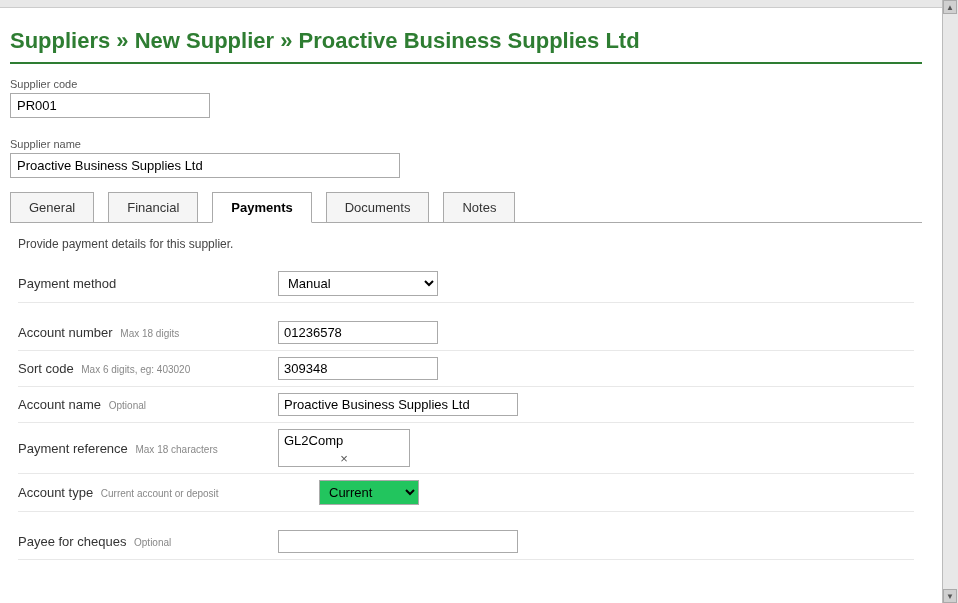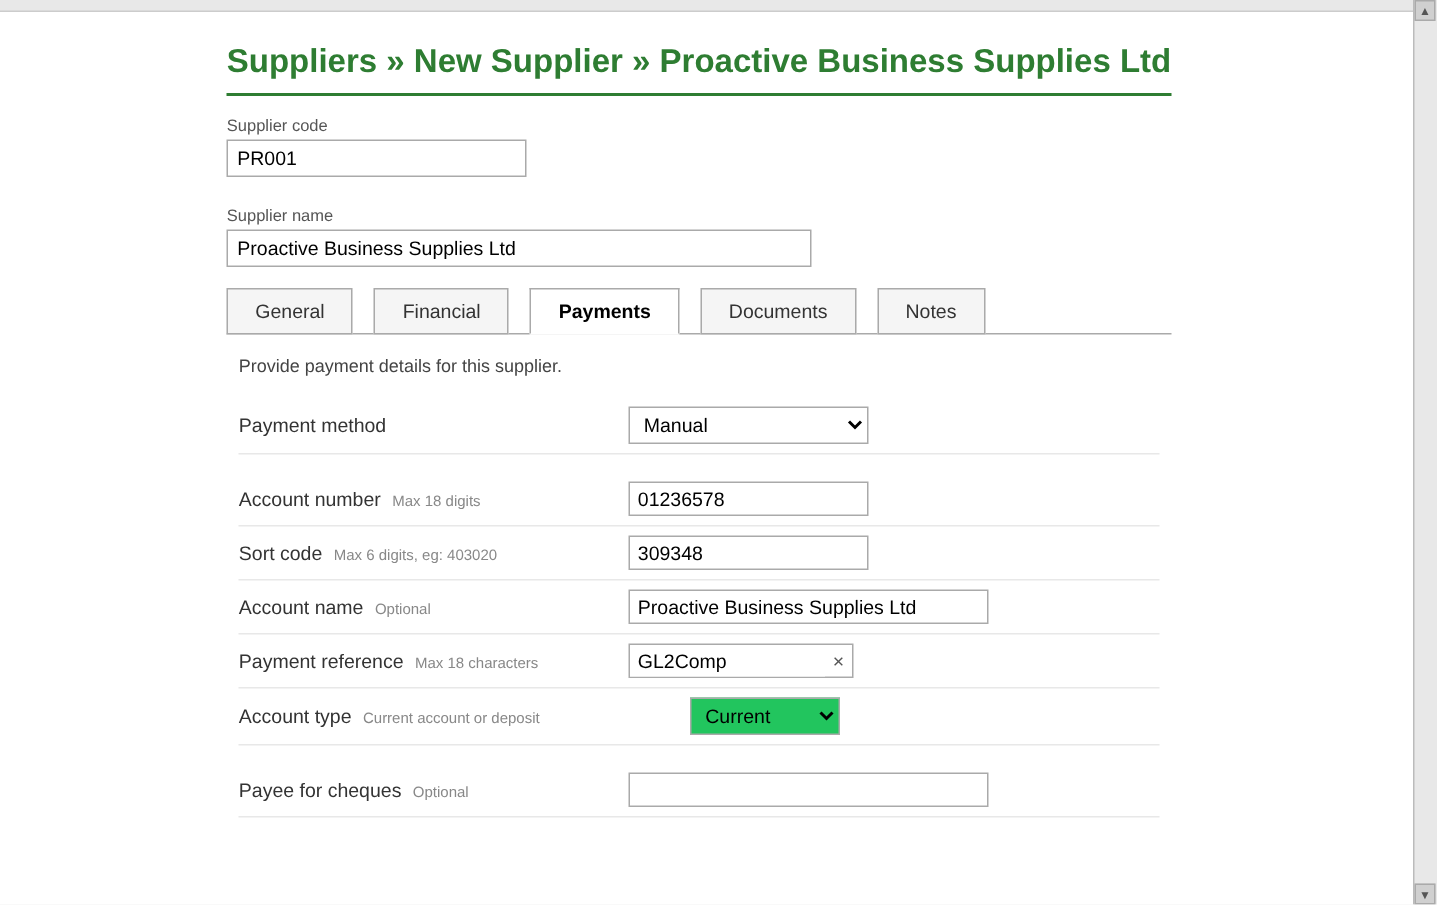--- a/index.html
+++ b/index.html
@@ -146,20 +146,21 @@
       outline: none;
       width: 100px;
       appearance: auto;
       margin-left: 41px;
     }
     .input-ref-wrapper {
       display: inline-flex;
       align-items: center;
       border: 1px solid #aaa;
       background: #fff;
+      flex-direction: column;
     }
     .input-ref-wrapper input {
       border: none;
       padding: 3px 5px;
       font-size: 13px;
       outline: none;
       width: 130px;
     }
     .input-ref-clear {
       padding: 0 5px;
@@ -231,21 +232,20 @@
       justify-content: center;
       font-size: 8px;
       cursor: pointer;
       color: #555;
     }
     .content-area {
       flex: 1;
       margin-right: 16px;
       display: flex;
       flex-direction: column;
-      align-items: center;
     }
   </style>
 </head>
 <body>
 
 <div class="outer-wrapper">
 
   <div class="top-bar"></div>
 
   <div class="right-scrollbar">

